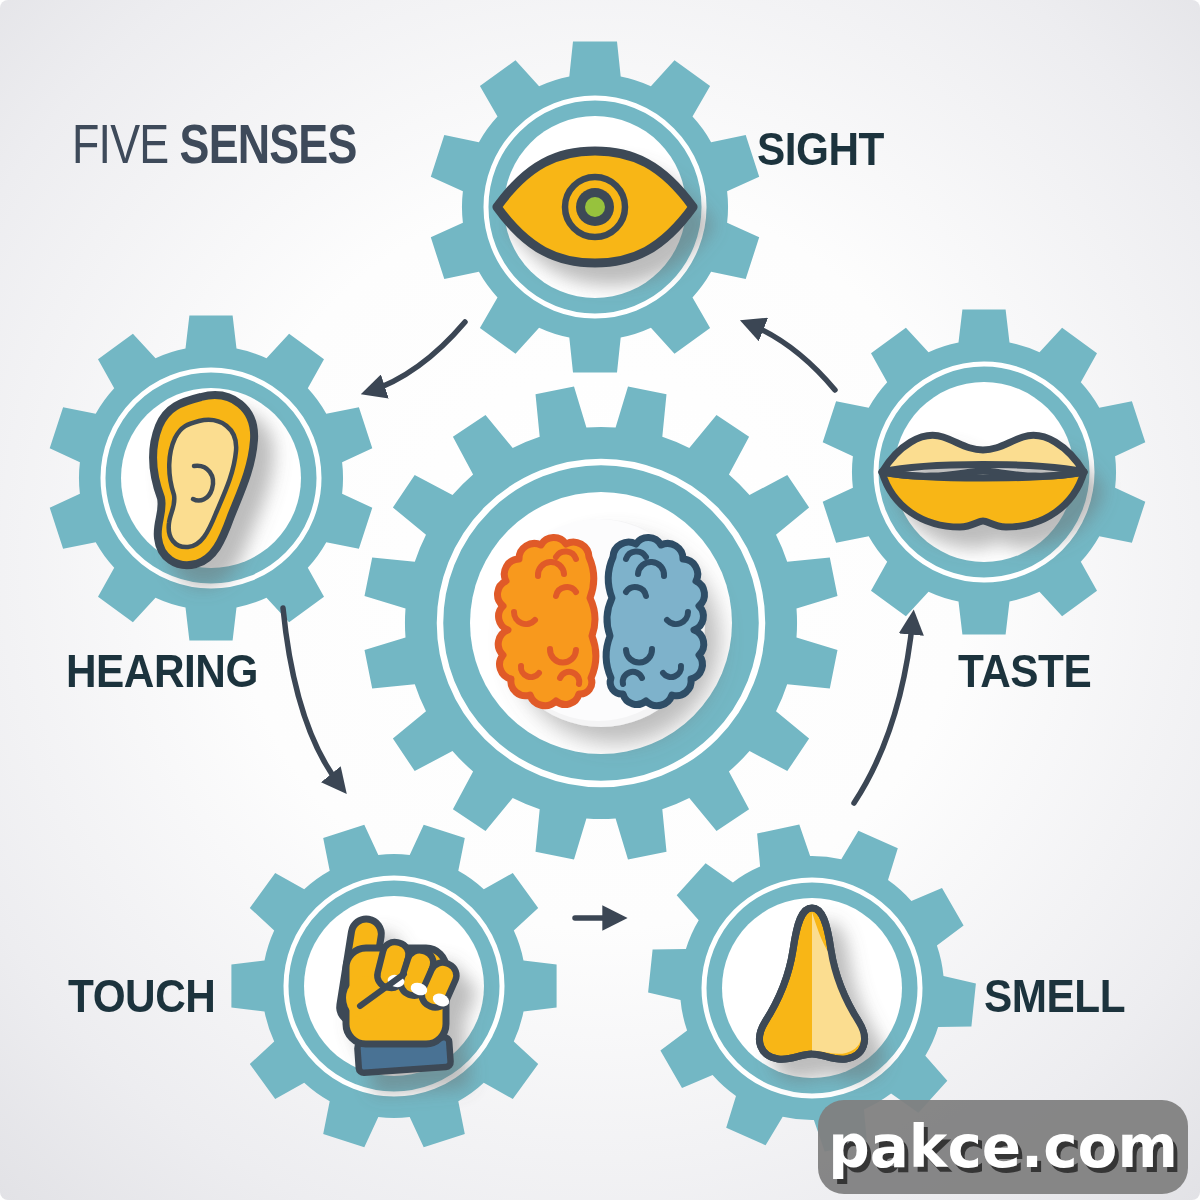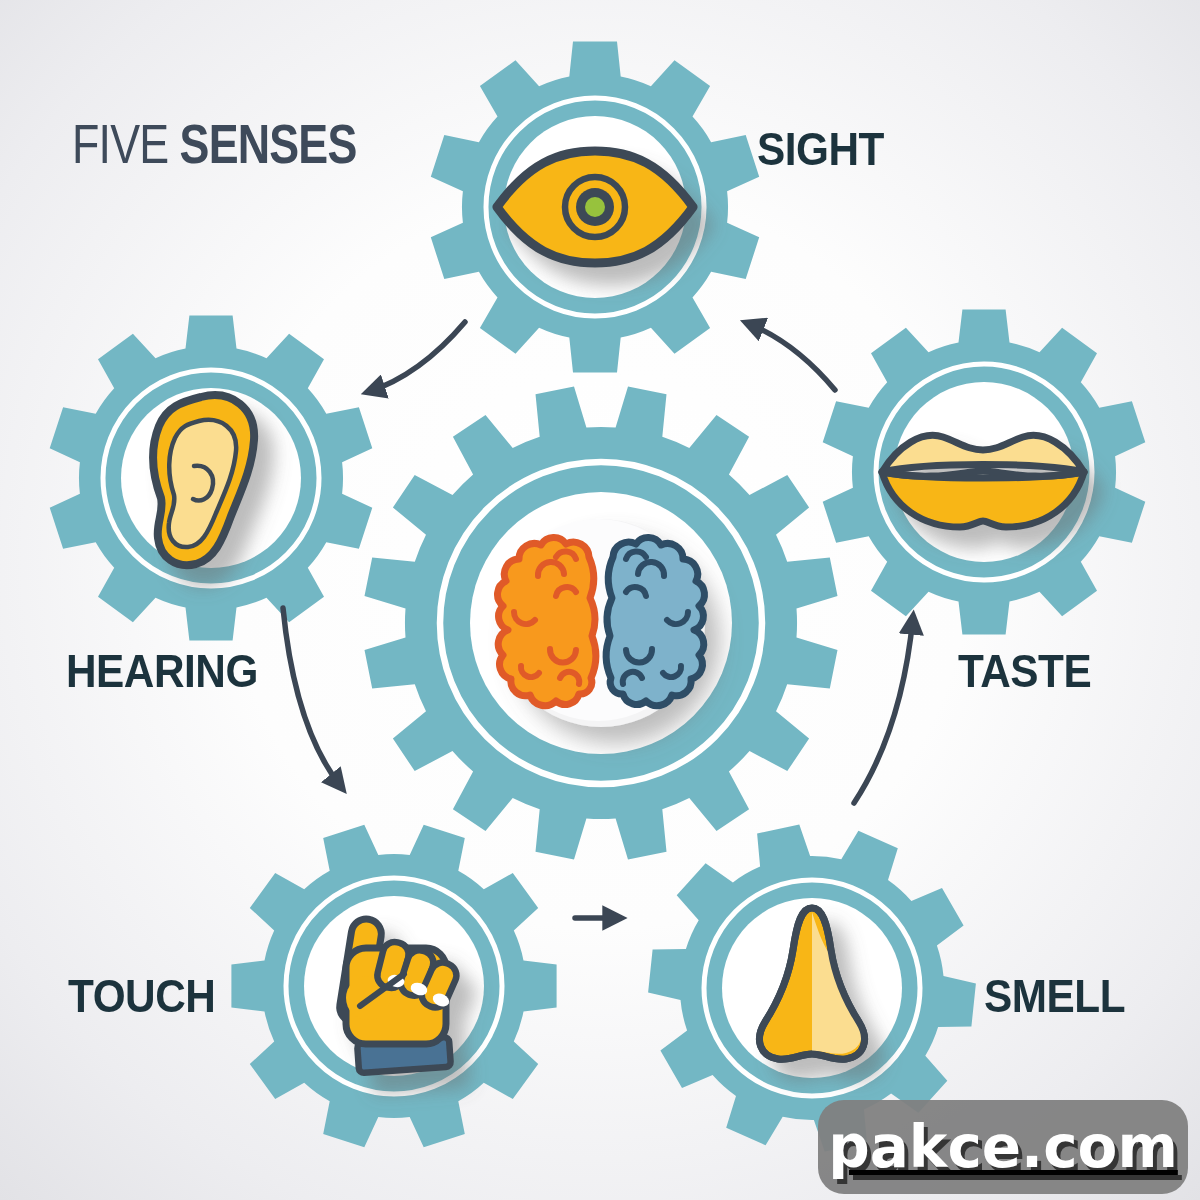--- a/index.html
+++ b/index.html
@@ -1,19 +1,20 @@
 <!DOCTYPE html>
 <html><head>
 <meta charset="utf-8">
 <style>
   html,body{margin:0;padding:0;}
   .stage{
     position:relative;width:1200px;height:1200px;overflow:hidden;
     background:radial-gradient(circle at 600px 560px,#ffffff 0%,#fdfdfd 42%,#ededf0 80%,#e2e2e6 100%);
     font-family:"Liberation Sans",sans-serif;
+    border-radius:8px;
   }
   .stage svg{position:absolute;left:0;top:0;}
   .title{
     position:absolute;left:72px;top:116px;font-size:56px;line-height:1;
     transform:scaleX(.8);transform-origin:left center;white-space:nowrap;
     color:var(--title-color,#3e4a5a);letter-spacing:-1px;
   }
   .title .light{font-weight:300;}
   .title .bold{font-weight:800;margin-left:14px;}
   .sense-label{
@@ -152,17 +153,17 @@
   <div class="title">
     <span class="light">FIVE</span><span class="bold">SENSES</span>
   </div>
 
   <div class="sense-label lbl-sight">SIGHT</div>
   <div class="sense-label lbl-hearing">HEARING</div>
   <div class="sense-label lbl-taste">TASTE</div>
   <div class="sense-label lbl-touch">TOUCH</div>
   <div class="sense-label lbl-smell">SMELL</div>
 
-  <div class="watermark" style="background: rgba(128, 128, 128, 0.94); text-decoration: underline;">
+  <div class="watermark" style="background: rgba(128, 128, 128, 0.94);">
     <span style="color: rgb(255, 255, 255);">pakce.com</span>
   </div>
 
 </div>
 
 </body></html>

